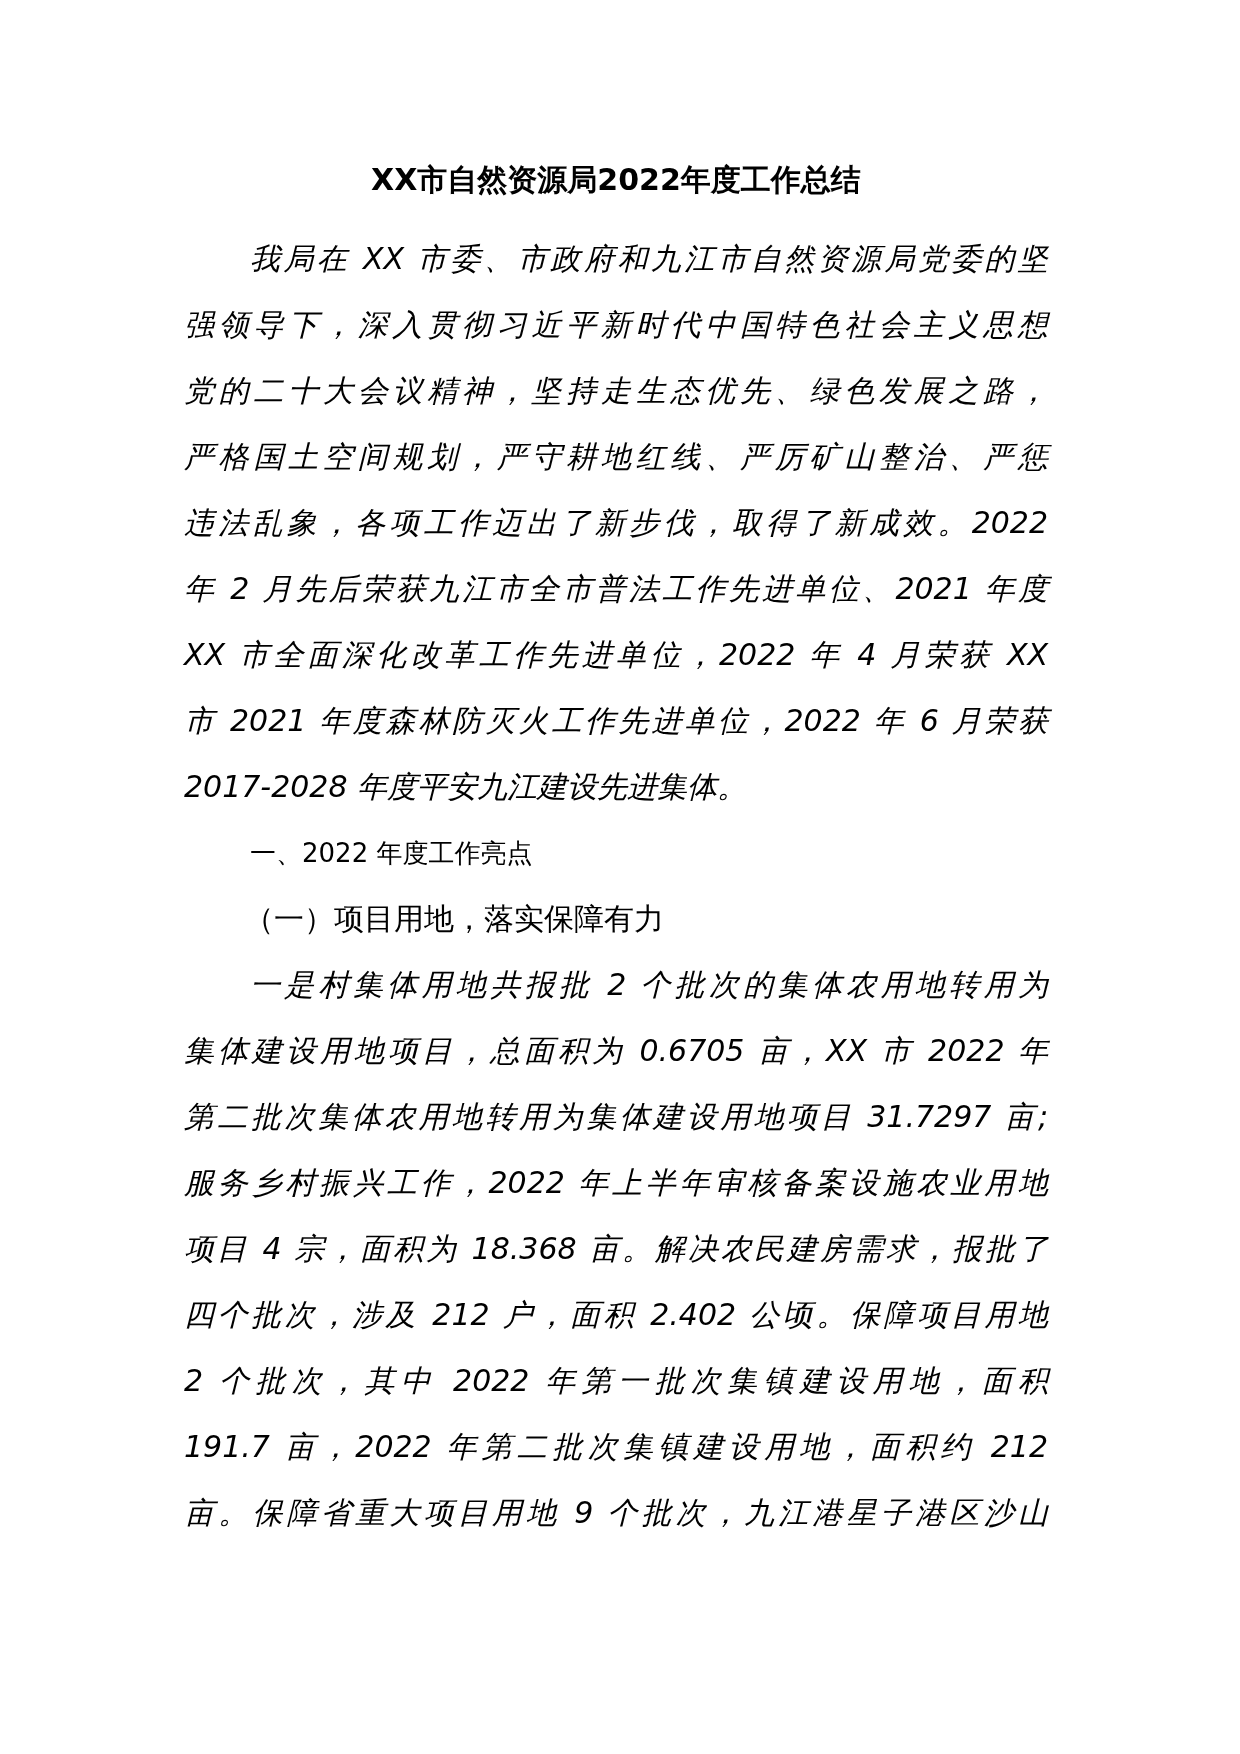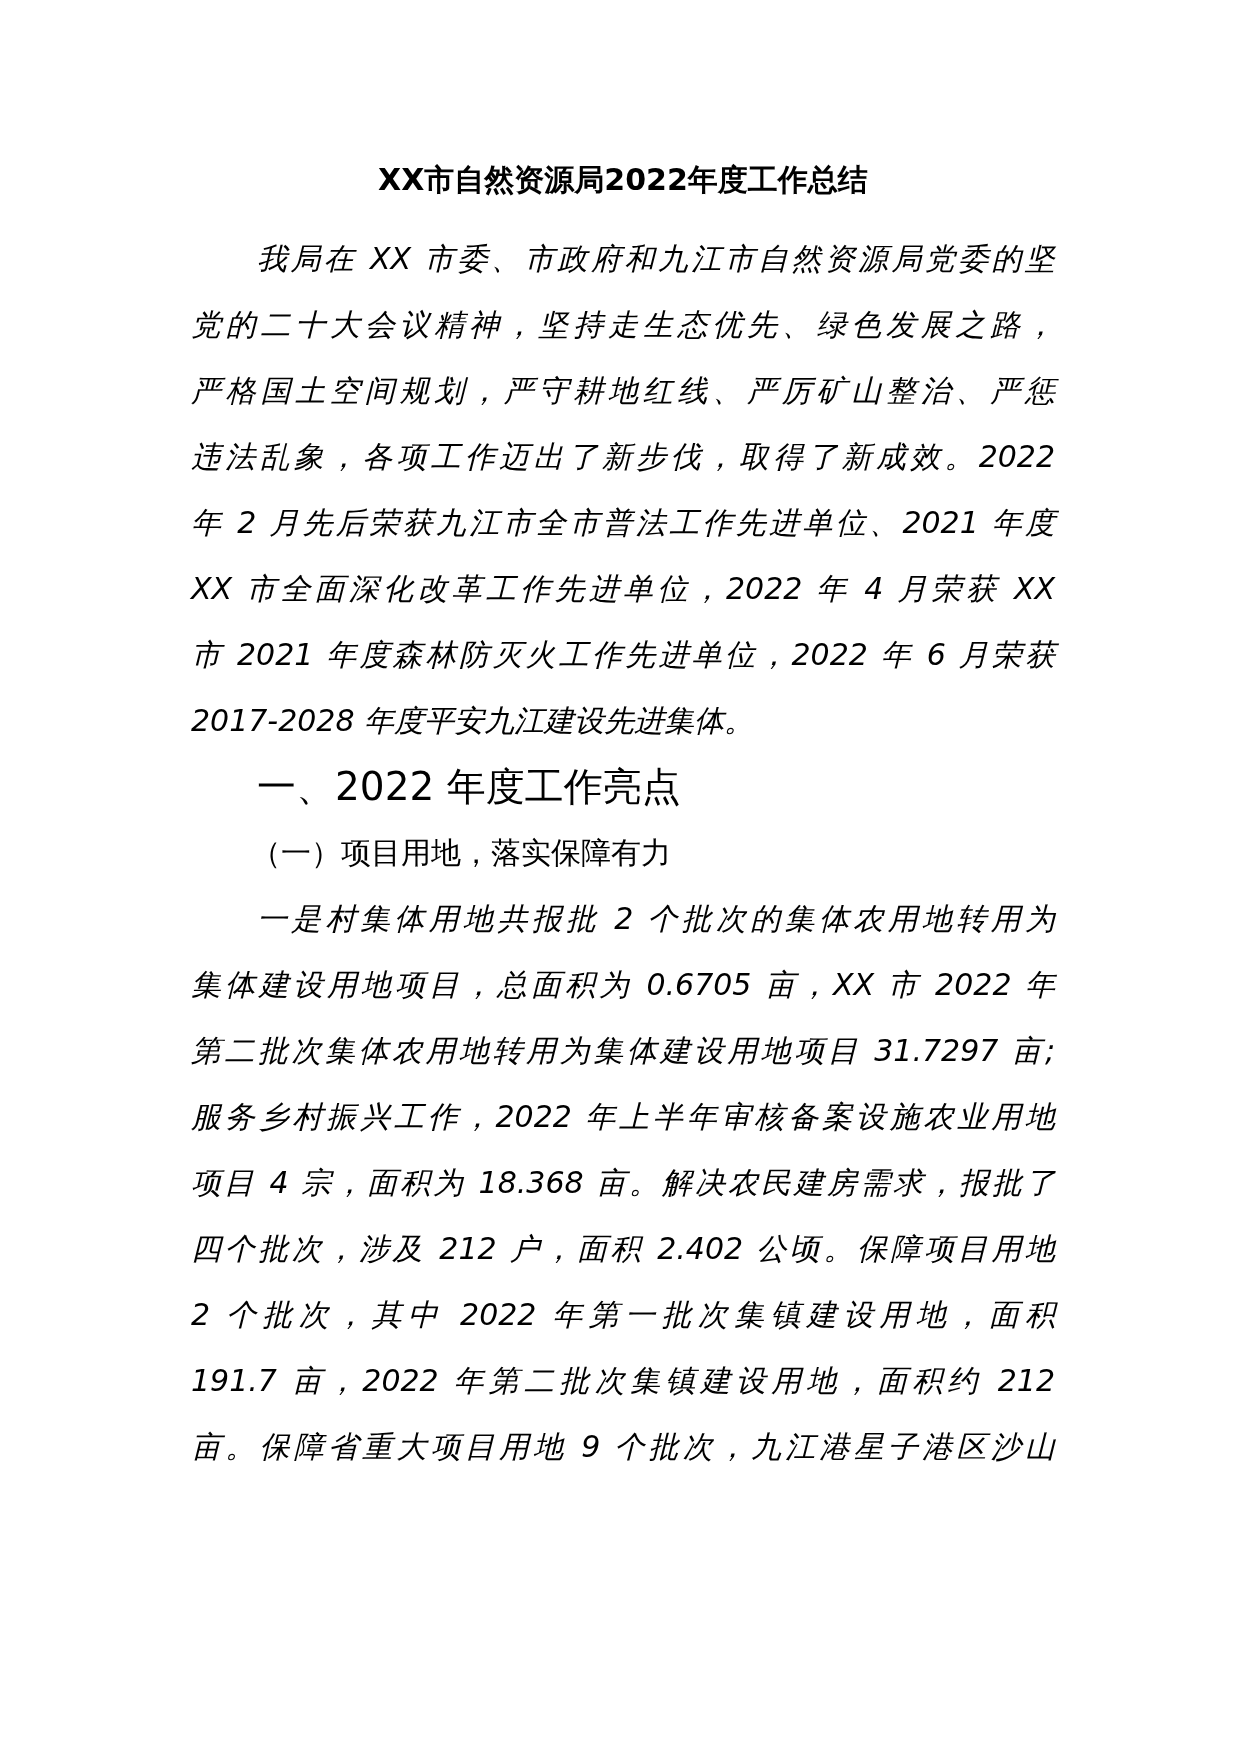--- a/index.html
+++ b/index.html
@@ -10,34 +10,34 @@
     body {
       width: 1240px;
       height: 1754px;
       position: relative;
       overflow: hidden;
       font-family: "DejaVu Sans", "Liberation Sans", sans-serif;
       color: #000000;
     }
     .page {
       position: absolute;
-      left: 191px;
+      left: 184px;
       top: 160px;
       width: 864px;
     }
     .doc-title {
       font-weight: bold;
       font-size: 30px;
       line-height: 40px;
       text-align: center;
       margin: 0 0 26px 0;
       letter-spacing: 0px;
     }
     .heading {
-      font-size: 39px;
+      font-size: 26px;
       line-height: 66px;
       margin: 0;
       text-indent: 66px;
     }
     .subheading {
       font-size: 30px;
       line-height: 66px;
       margin: 0;
       text-indent: 60px;
     }
@@ -61,20 +61,21 @@
     }
   </style>
 </head>
 <body>
 
 <div class="page">
   <h1 class="doc-title">XX市自然资源局2022年度工作总结</h1>
 
   <div class="body-block">
     <span class="line indent">我局在 XX 市委、市政府和九江市自然资源局党委的坚</span>
+    <span class="line">强领导下，深入贯彻习近平新时代中国特色社会主义思想</span>
     <span class="line">党的二十大会议精神，坚持走生态优先、绿色发展之路，</span>
     <span class="line">严格国土空间规划，严守耕地红线、严厉矿山整治、严惩</span>
     <span class="line">违法乱象，各项工作迈出了新步伐，取得了新成效。2022</span>
     <span class="line">年 2 月先后荣获九江市全市普法工作先进单位、2021 年度</span>
     <span class="line">XX 市全面深化改革工作先进单位，2022 年 4 月荣获 XX</span>
     <span class="line">市 2021 年度森林防灭火工作先进单位，2022 年 6 月荣获</span>
     <span class="line last">2017-2028 年度平安九江建设先进集体。</span>
   </div>
 
   <div class="heading">一、2022 年度工作亮点</div>

